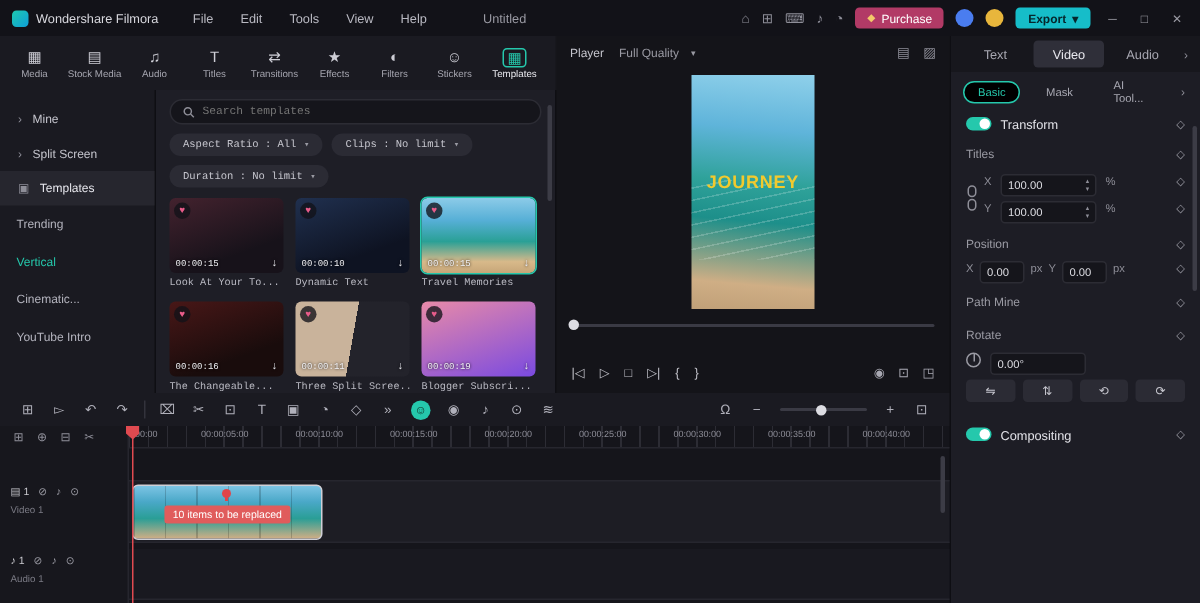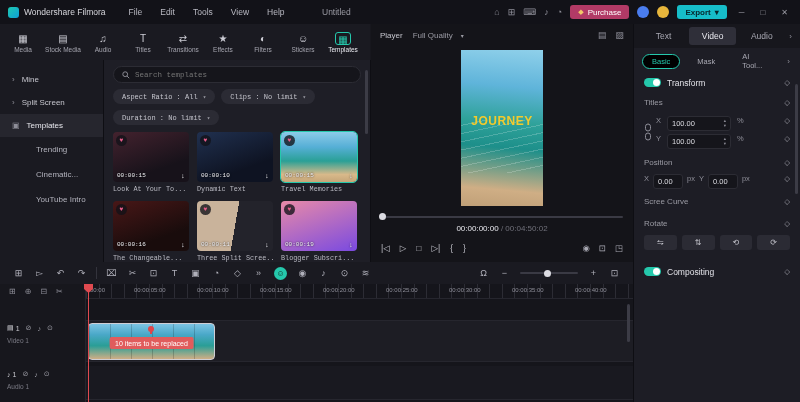--- a/index.html
+++ b/index.html
@@ -32,21 +32,21 @@
   .mt-icon{font-size:10px;height:13px;line-height:13px;color:#cdcdd5;}
   .mt-label{font-size:6.5px;color:#a4a4ae;white-space:nowrap;}
   .mtab.active .mt-icon{color:#25c8ac;border:1px solid #25c8ac;border-radius:3px;padding:0 2px;}
   .mtab.active .mt-label{color:#e9e9ef;}
 
   
   .sidebar{position:absolute;top:60px;left:0;width:103px;height:202px;background:#1a1a21;padding-top:8px;}
   .sgroup{display:flex;align-items:center;gap:7px;height:23px;padding-left:12px;color:#c5c5cd;font-size:8px;}
   .sgroup .chev{font-size:8px;color:#8e8e98;}
   .sgroup.sel{background:#26262e;color:#e6e6ec;}
-  .sitem{height:25px;line-height:25px;padding-left:36px;font-size:8px;color:#b3b3bd;}
+  .sitem{height:25px;line-height:25px;padding-left:11px;font-size:8px;color:#b3b3bd;}
   .sitem.active{color:#25c8ac;}
 
   
   .tpanel{position:absolute;top:60px;left:104px;width:266px;height:202px;background:#1e1e26;
     padding:6px 9px;overflow:hidden;font-family:Liberation Mono, monospace;}
   .searchbox{height:17px;background:#15151b;border:1px solid #2c2c34;border-radius:9px;
     display:flex;align-items:center;padding:0 8px;gap:5px;}
   .searchbox svg{flex:0 0 auto;}
   .searchbox input{background:transparent;border:none;outline:none;color:#cfcfd6;font-size:7.5px;width:100%;font-family:inherit;}
   .filters{display:flex;gap:6px;margin-top:6px;}
@@ -242,20 +242,21 @@
     </div>
     <div class="sgroup">
       <span class="chev">›</span>
       <span>Split Screen</span>
     </div>
     <div class="sgroup sel">
       <span class="chev">▣</span>
       <span>Templates</span>
     </div>
     <div class="sitem">Trending</div>
+    <div class="sitem active">Vertical</div>
     <div class="sitem">Cinematic...</div>
     <div class="sitem">YouTube Intro</div>
   </div>
 
   <div class="tpanel">
     <div class="searchbox">
       <svg width="8" height="8" viewBox="0 0 10 10">
           <circle cx="4" cy="4" r="3" fill="none" stroke="#8e8e98" stroke-width="1.2"></circle>
           <line x1="6.3" y1="6.3" x2="9" y2="9" stroke="#8e8e98" stroke-width="1.2"></line>
         </svg>
@@ -341,23 +342,20 @@
         <span>▤</span>
         <span>▨</span>
       </span>
     </div>
     <div class="preview">
       <div class="waves"></div>
       <div class="journey">JOURNEY</div>
     </div>
     <div class="scrub"></div>
     <div class="scrubdot"></div>
-    <div class="timecode">
-      <span class="cur">00:00:00:00</span><span> / </span><span>00:04:50:02</span>
-    </div>
     <div class="pcontrols">
       <span>|◁</span>
       <span>▷</span>
       <span>□</span>
       <span>▷|</span>
       <span>{</span>
       <span>}</span>
       <span class="pc-right">
         <span>◉</span>
         <span>⊡</span>
@@ -430,26 +428,32 @@
           </span>
         <span class="unit">px</span>
         <span class="axis">Y</span>
         <span class="ibox w44">
             <span>0.00</span>
           </span>
         <span class="unit">px</span>
         <span class="dia">◇</span>
       </div>
       <div class="prow" style="height:18px;margin-top:5px;">
-        <span class="plabel-g">Scree Curve</span>
+        <span class="plabel-g">Path Mine</span>
         <span class="dia">◇</span>
       </div>
       <div class="prow" style="height:16px;margin-top:4px;">
         <span class="plabel-g">Rotate</span>
         <span class="dia">◇</span>
+      </div>
+      <div class="prow" style="height:18px;">
+        <span class="dial"></span>
+        <span class="ibox w64">
+            <span>0.00°</span>
+          </span>
       </div>
       <div class="prow" style="height:18px;gap:5px;">
         <span class="fbtn">⇋</span>
         <span class="fbtn">⇅</span>
         <span class="fbtn">⟲</span>
         <span class="fbtn">⟳</span>
       </div>
       <div class="prow" style="height:22px;margin-top:14px;">
         <span class="tog"></span>
         <span class="plabel-w">Compositing</span>

